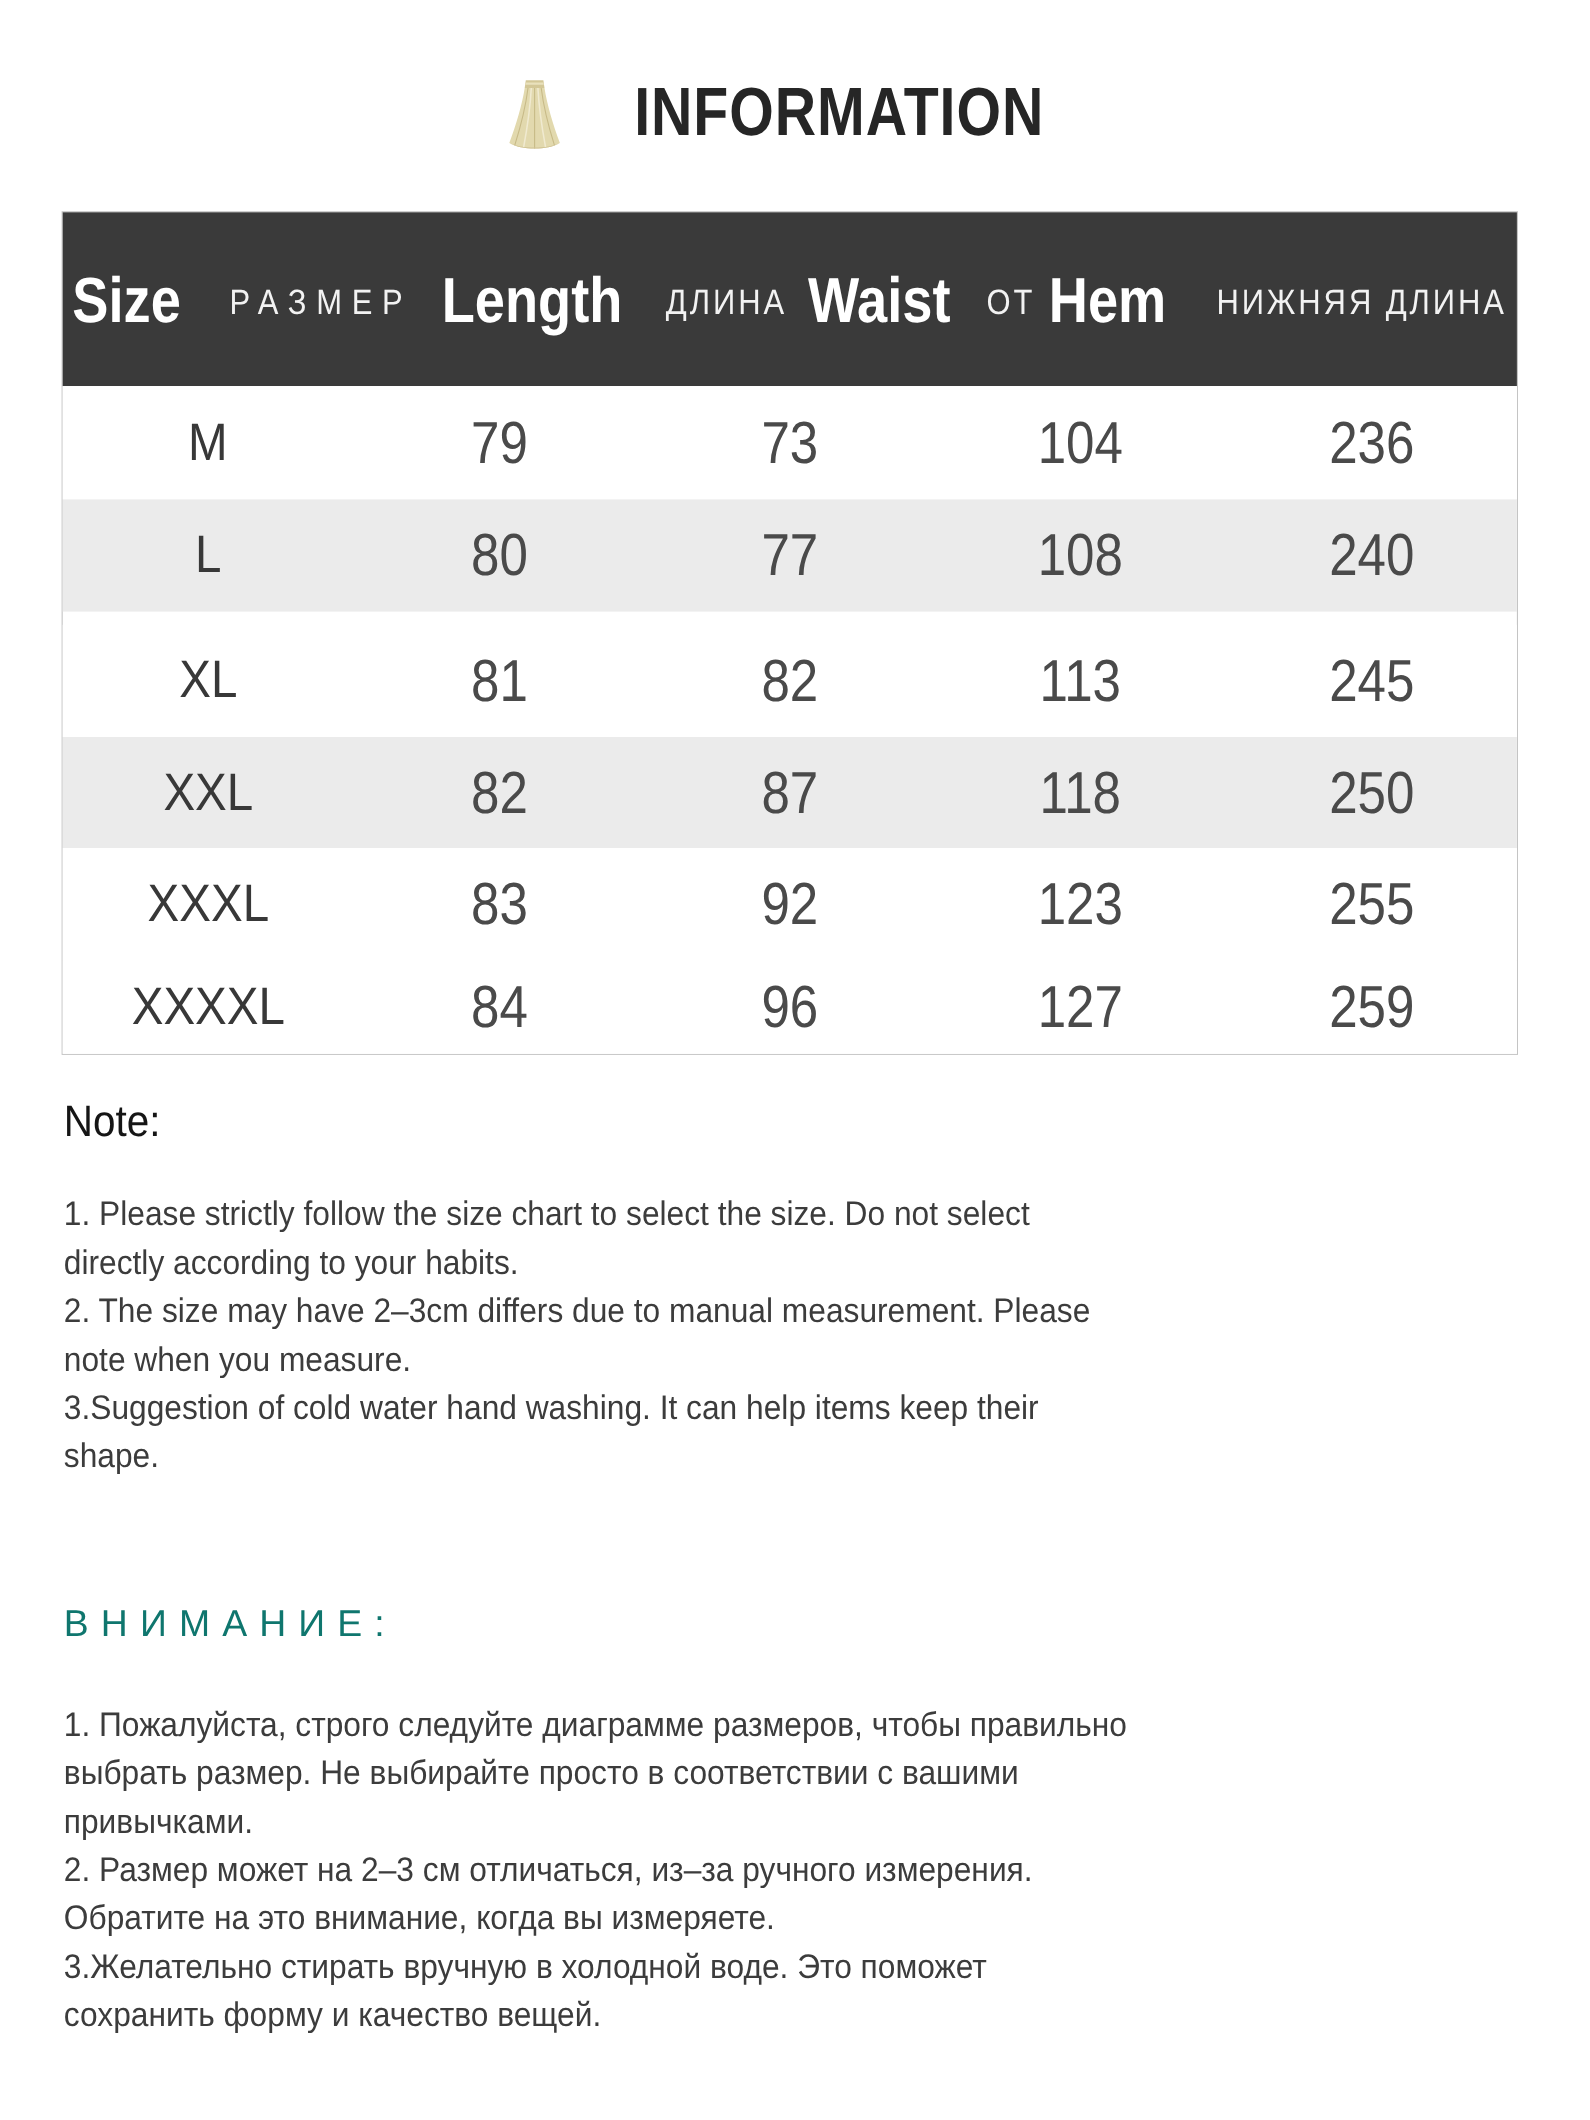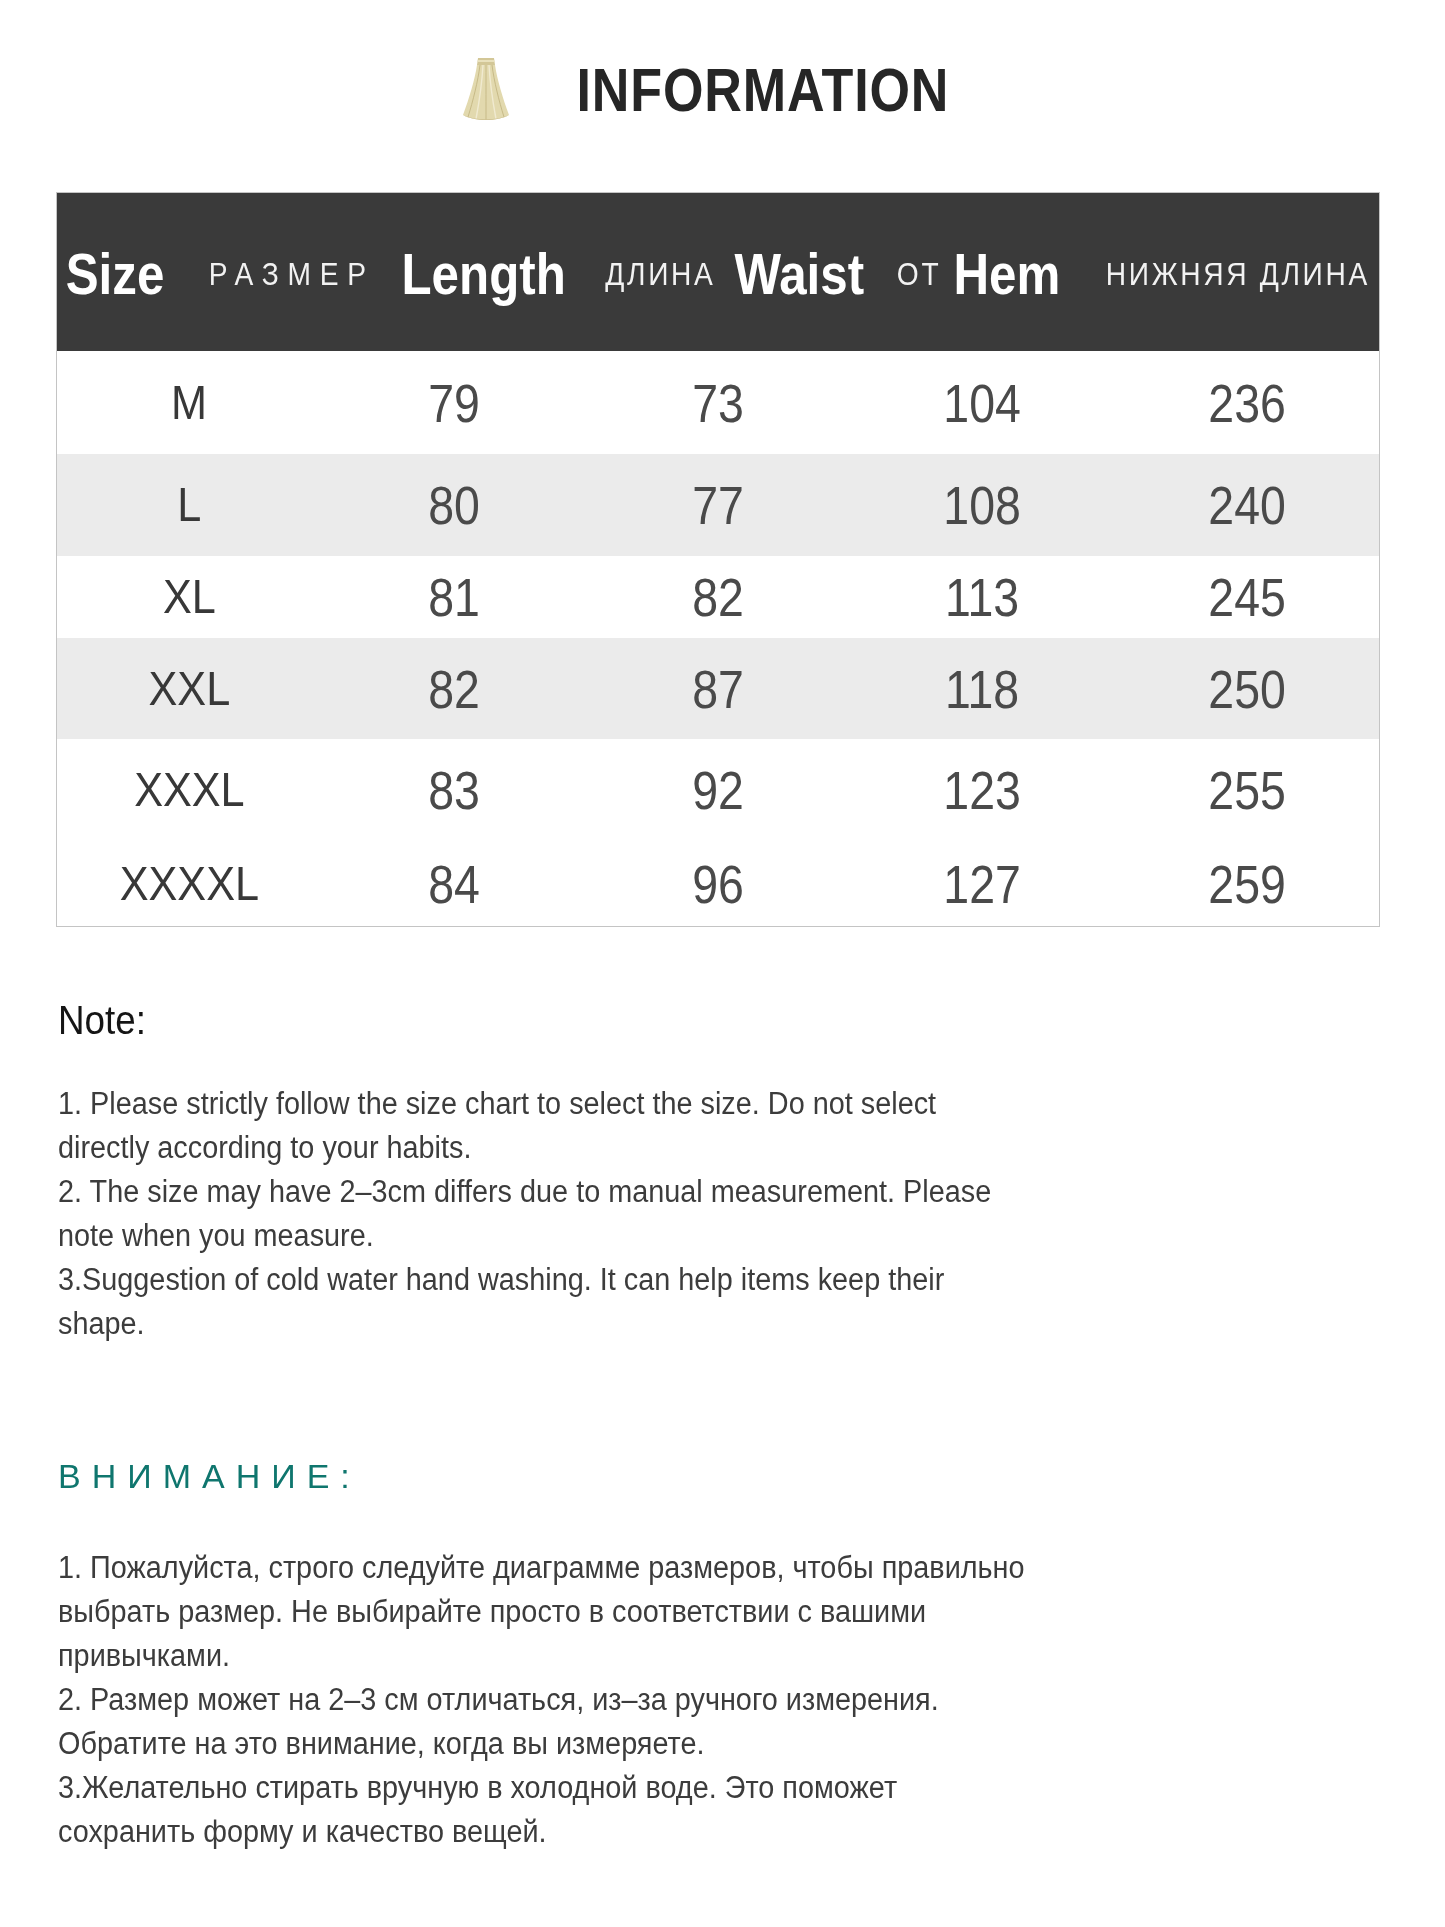--- a/index.html
+++ b/index.html
@@ -15,22 +15,22 @@
   *{margin:0;padding:0;box-sizing:border-box;}
   html,body{width:1445px;height:1927px;}
   body{
     position:relative;
     background:#ffffff;
     font-family:"Liberation Sans", sans-serif;
     overflow:hidden;
   }
   
   .title-row{
-    position:absolute; top:49px; left:0; width:100%; height:72px;
-    display:flex; align-items:flex-end; justify-content:center; gap:30px;
+    position:absolute; top:72px; left:0; width:100%; height:72px;
+    display:flex; align-items:flex-start; justify-content:center; gap:30px;
   }
   .skirt-wrap{ width:50px; height:64px; flex:0 0 auto; }
   .page-title{
     font-size:62px; font-weight:700; color:var(--title-color);
     letter-spacing:1px; line-height:1;
   }
   .page-title .cx{ display:inline-block; transform:scaleX(.84); transform-origin:center; }
   
   .size-table{
     position:absolute; left:56px; top:192px; width:1324px;
@@ -51,21 +51,21 @@
   .th:nth-child(1) .ru{ letter-spacing:10px; padding-left:10px; }
   .th:nth-child(2) .ru,
   .th:nth-child(3) .ru,
   .th:nth-child(4) .ru{ letter-spacing:3px; padding-left:3px; }
   .th:nth-child(5) .ru{ letter-spacing:0; }
   .tr{
     display:grid; grid-template-columns:repeat(5,1fr);
     align-items:center; text-align:center; background:#fff;
   }
   .tr.alt{ background:var(--row-alt); }
-  .r1{height:103px;} .r2{height:102px;} .r3{height:82px;}
+  .r1{height:103px;} .r2{height:102px;} .r3{height:102px;margin-top:12px;}
   .r4{height:101px;} .r5{height:102px;} .r6{height:85px;}
   .td{ font-size:54px; font-weight:400; color:var(--num-color); line-height:1; }
   .td .cx{ display:inline-block; transform:scaleX(.86); transform-origin:center; }
   .td.size{ font-size:48px; color:var(--size-color); }
   .td.size .cx{ transform:scaleX(.9); }
   
   .note-heading{
     position:absolute; left:58px; top:998px;
     font-size:40px; font-weight:500; color:#151515; line-height:1.1;
     display:inline-block; transform:scaleX(.92); transform-origin:left;

